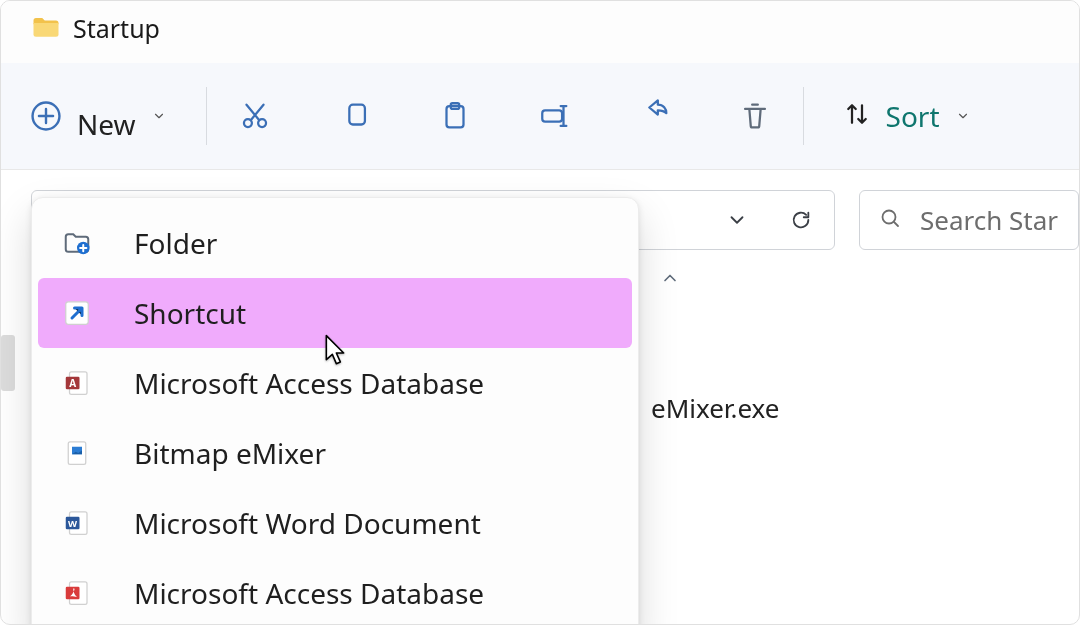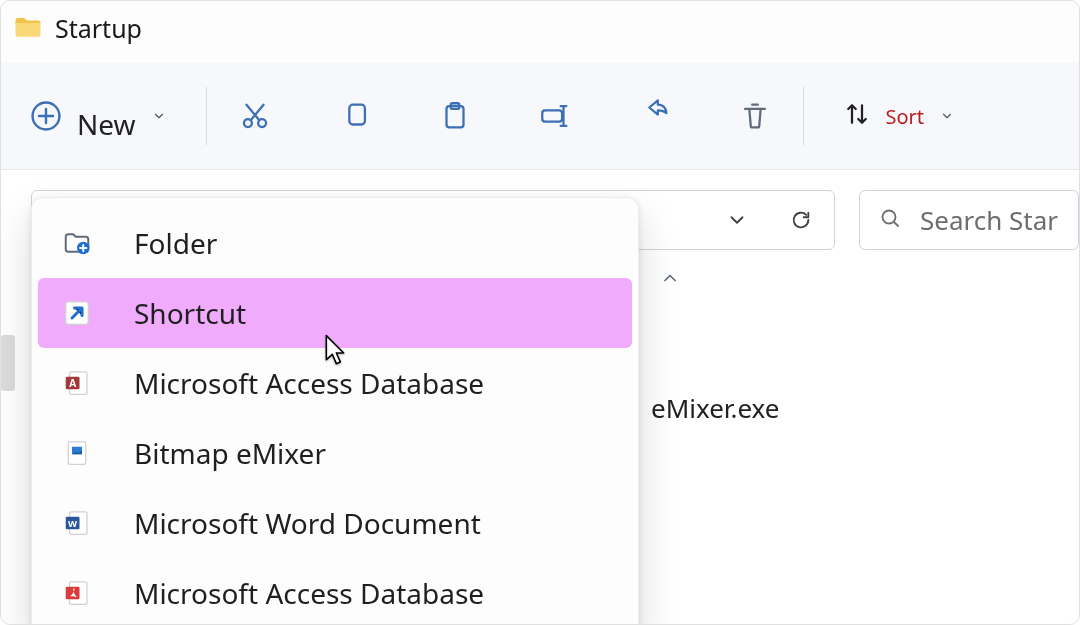--- a/index.html
+++ b/index.html
@@ -1,40 +1,40 @@
 <!DOCTYPE html>
 <html><head>
   <meta charset="utf-8">
   <style>
     * { box-sizing: border-box; margin: 0; padding: 0; font-family: "Segoe UI Variable", "Segoe UI", system-ui, sans-serif; }
     body { width: 1080px; height: 625px; background: #fff; overflow: hidden; position: relative; border: 1px solid #e0e0e0; border-radius: 10px; }
 
     
-    .titlebar { display: flex; align-items: center; padding: 10px 18px 18px 12px; gap: 12px; background: #fdfdfd; }
+    .titlebar { display: flex; align-items: center; padding: 10px 18px 18px 30px; gap: 12px; background: #fdfdfd; }
     .titlebar .folder-icon svg { width: 30px; height: 30px; display:block; }
     .titlebar .title { font-size: 25px; font-weight: 400; color: #1a1a1a; }
 
     
     .toolbar { display: flex; align-items: center; padding: 18px 18px; gap: 0; background: #f6f8fc; border-bottom: 1px solid #e8e8e8; }
     .new-button { display: flex; align-items: center; gap: 14px; padding: 8px 10px; border-radius: 6px; cursor: pointer; }
     .plus-circle { width: 34px; height: 34px; display: flex; align-items: center; justify-content: center; }
     .new-label { font-size: 28px; color: #222; font-weight: 400; margin-top: 16px; }
     .chevron-sm { width: 18px; height: 18px; display:flex; align-items:center; justify-content:center; color:#555; }
     .chevron-sm svg { width: 14px; height: 14px; }
 
     .divider-v { width: 1px; height: 58px; background: #d8dbe0; margin: 0 28px; }
 
     .tool-icons { display: flex; align-items: center; gap: 60px; }
     .tool-icon { width: 40px; height: 40px; display: flex; align-items:center; justify-content:center; color:#3b6fb6; cursor: pointer; border-radius: 6px; }
     .tool-icon.muted { color: #5f6b7a; }
     .tool-icon svg { width: 34px; height: 34px; stroke-width: 1.6; }
 
     .sort-button { display: flex; align-items: center; gap: 14px; padding: 8px 10px; border-radius: 6px; cursor: pointer; }
     .sort-icon svg { width: 30px; height: 30px; }
-    .sort-label { font-size: 20px; color: #b91c1c; font-weight: 400; }
+    .sort-label { font-size: 28px; color: #0f766e; font-weight: 400; }
 
     
     .content { position: relative; padding: 0; height: calc(100% - 70px - 94px); }
 
     
     .addr-row { position: absolute; top: 20px; left: 30px; right: 0; display: flex; align-items: center; gap: 24px; height: 60px; }
     .addr-box { flex: 1; border: 1px solid #d0d3d8; border-radius: 6px; height: 60px; display: flex; align-items:center; justify-content:flex-end; padding: 0 20px; gap: 38px; }
     .addr-icon { width: 26px; height: 26px; display:flex; align-items:center; justify-content:center; color:#3b3f46; cursor:pointer; }
     .addr-icon svg { width: 22px; height: 22px; }
     .search-box { width: 220px; border: 1px solid #d0d3d8; border-radius: 6px; height: 60px; display:flex; align-items:center; padding: 0 18px; gap: 18px; color:#6d6d6d; overflow:hidden; }

